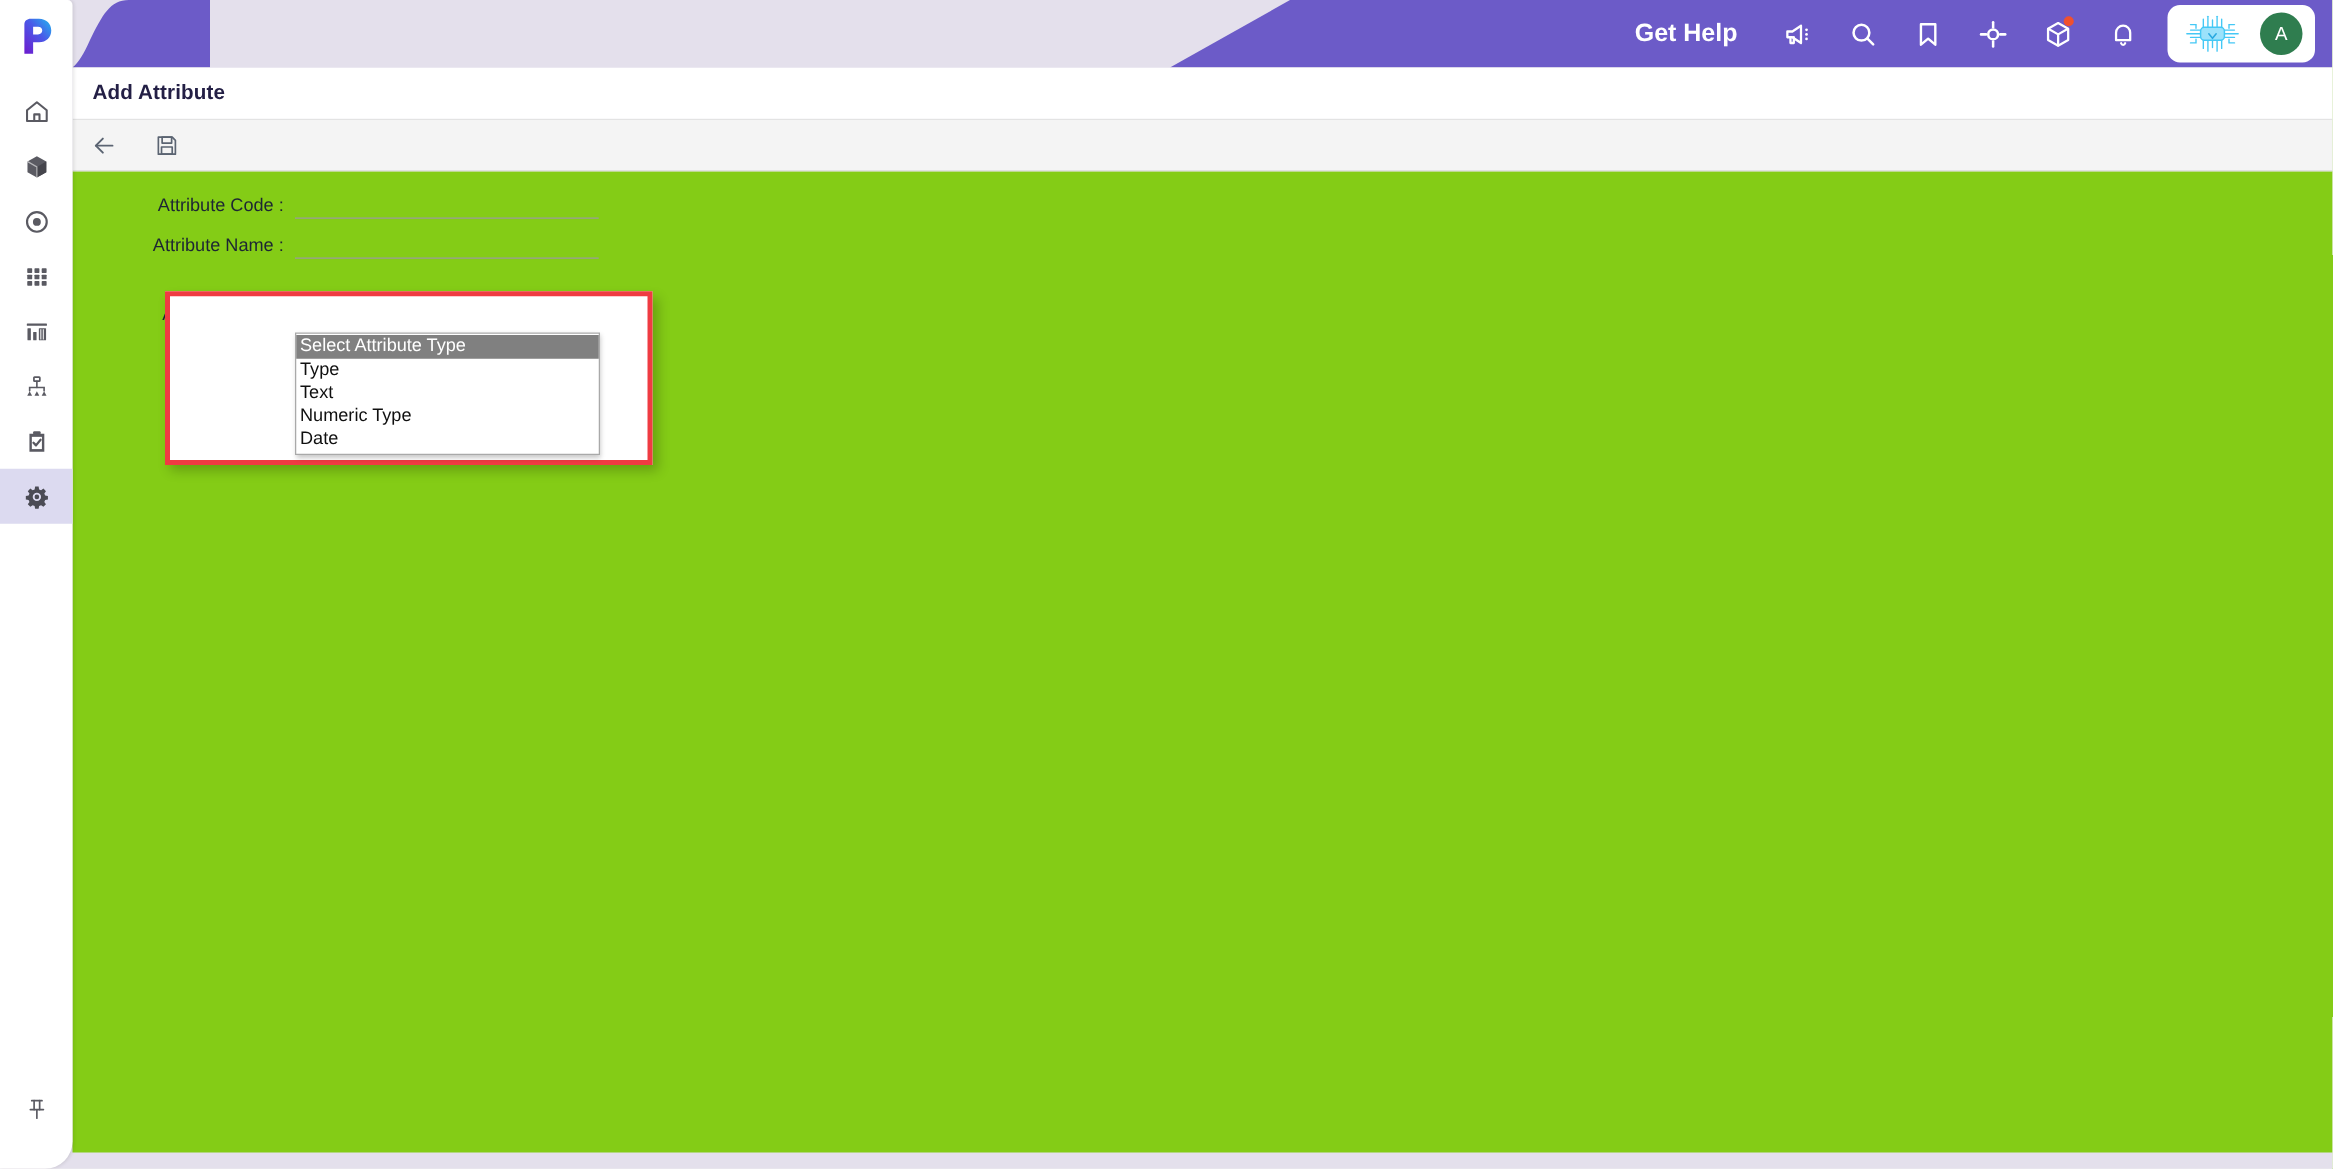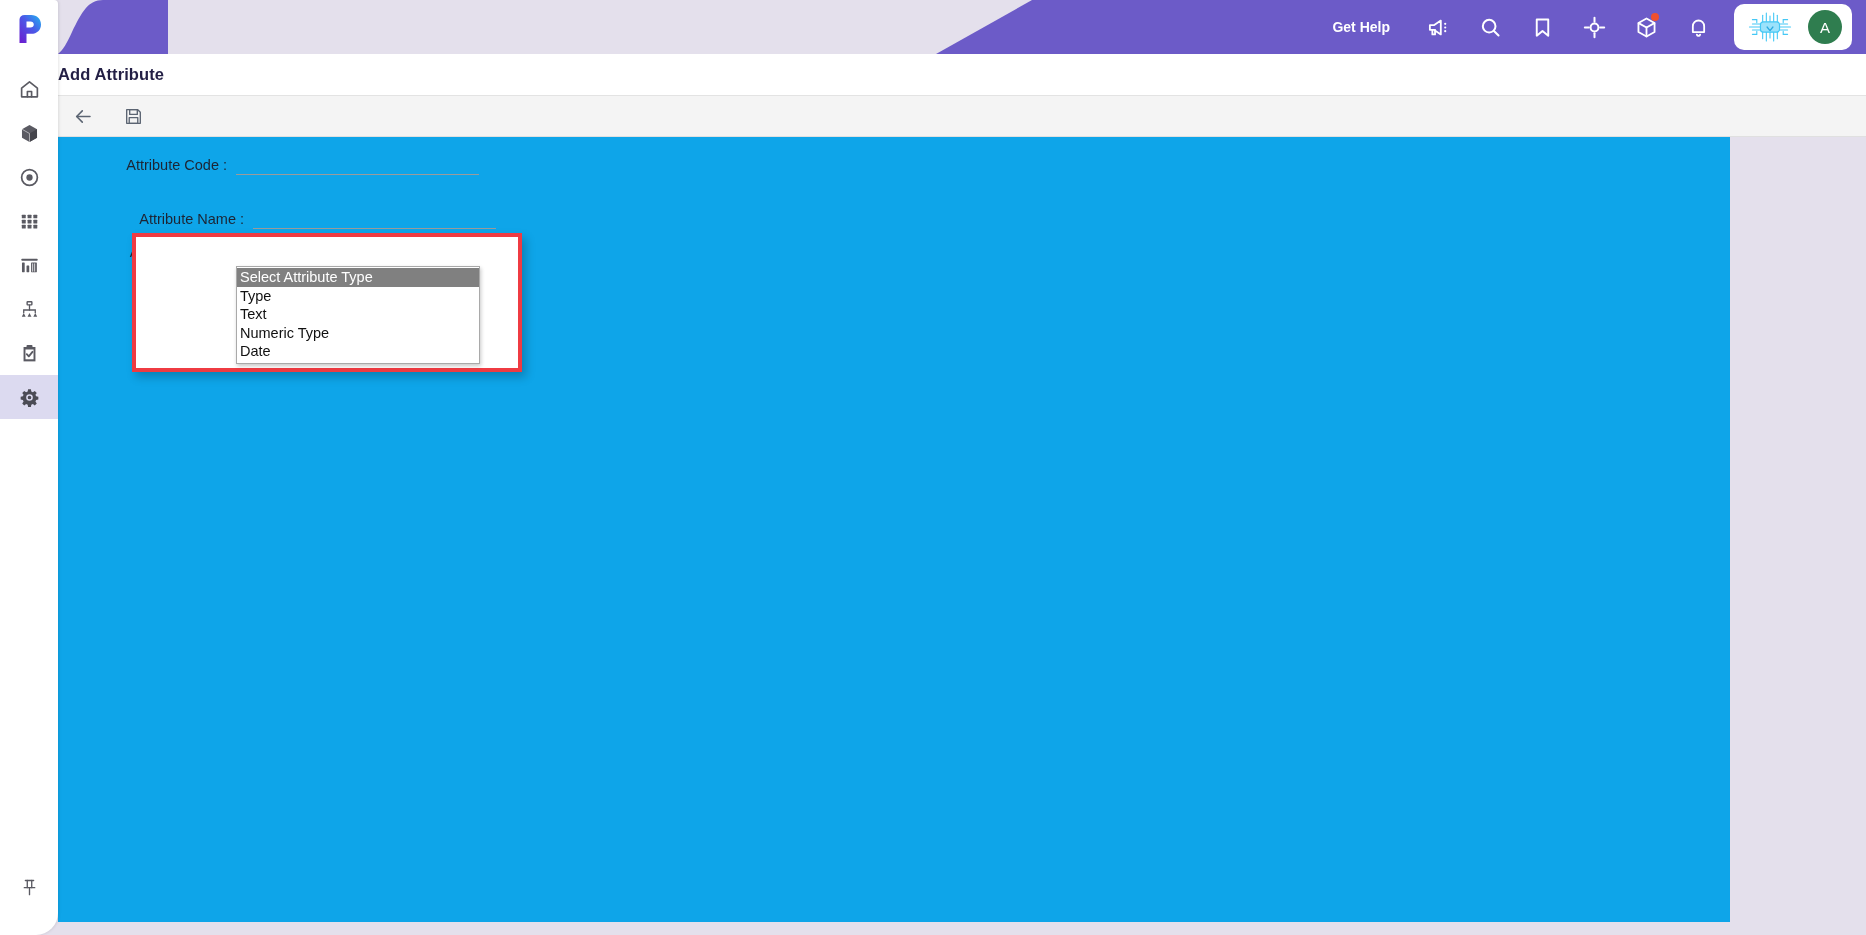--- a/index.html
+++ b/index.html
@@ -89,21 +89,21 @@
   .topbar-content {
     position: absolute;
     right: 0; top: 0;
     height: 54px;
     display: flex; align-items: center;
     gap: 0px;
     padding-right: 8px;
   }
   #get-help {
     color: #ffffff;
-    font-size: 14px;
+    font-size: 20px;
     font-weight: bold;
     margin-right: 22px;
     cursor: pointer;
     white-space: nowrap;
   }
   .hicon {
     width: 52px; height: 54px;
     display: flex; align-items: center; justify-content: center;
     color: #ffffff;
     cursor: pointer;
@@ -139,20 +139,21 @@
     font-weight: normal;
   }
 
   
   #page-title-bar {
     position: absolute;
     left: 58px; top: 54px;
     width: 1808px; height: 41px;
     background: #ffffff;
     display: flex; align-items: center;
+    padding-left: 16px;
     z-index: 15;
   }
   #page-title {
     font-size: 16.5px;
     font-weight: bold;
     color: #231f45;
     letter-spacing: 0.1px;
   }
 
   
@@ -171,22 +172,22 @@
     display: flex; align-items: center; justify-content: center;
     cursor: pointer;
     color: #5b6472;
   }
   .tbtn svg { display: block; }
 
   
   #content {
     position: absolute;
     left: 58px; top: 137px;
-    width: 1672px; height: 785px;
-    background: #0ea5e9;
+    width: 1808px; height: 785px;
+    background: #84cc16;
     z-index: 10;
   }
   .form-row {
     position: absolute;
     display: flex;
     align-items: flex-end;
   }
   .form-label {
     font-size: 14.5px;
     color: #1d2534;
@@ -204,21 +205,21 @@
     outline: none;
     background: transparent;
     font-family: "Liberation Sans", sans-serif;
     font-size: 14.5px;
     color: #1d2534;
     padding: 0;
   }
 
   
   #row-code { left: 0px; top: 18px; }
-  #row-name { left: 0px; top: 72px; padding-left: 17px; }
+  #row-name { left: 0px; top: 50px; }
   #row-type { left: 0px; top: 103px; }
 
   
   .select-wrap {
     position: relative;
     width: 243px;
   }
   .select-box {
     width: 243px;
     height: 25px;

